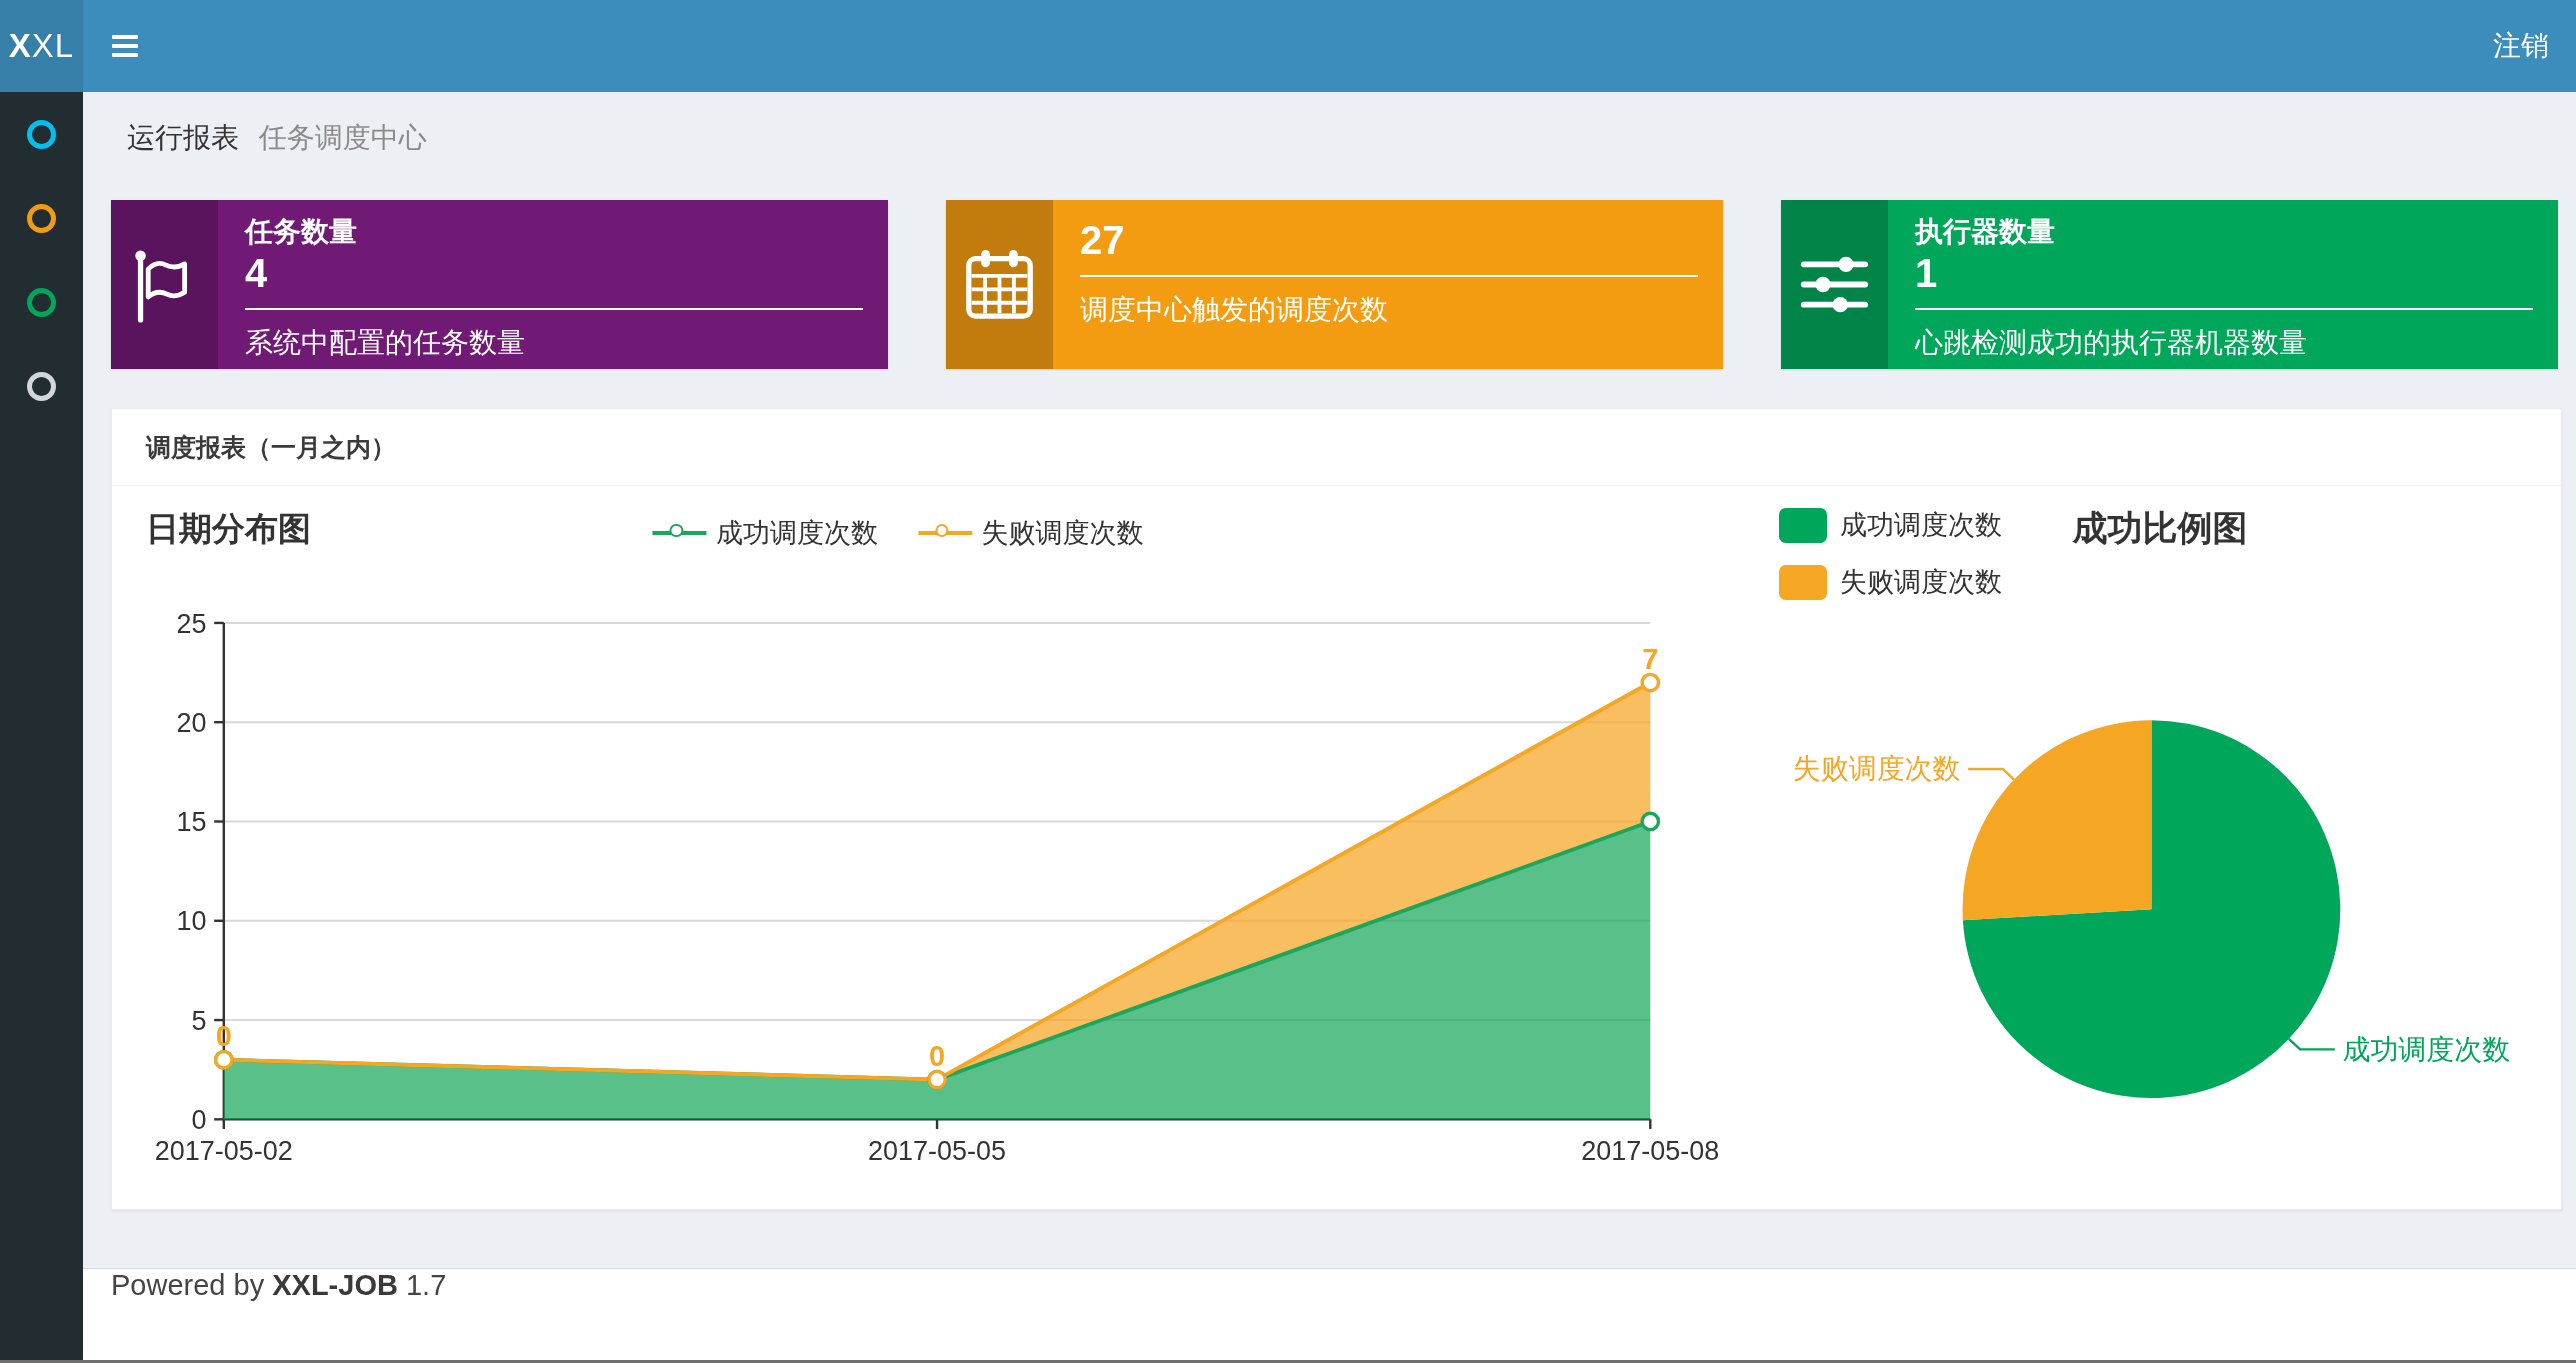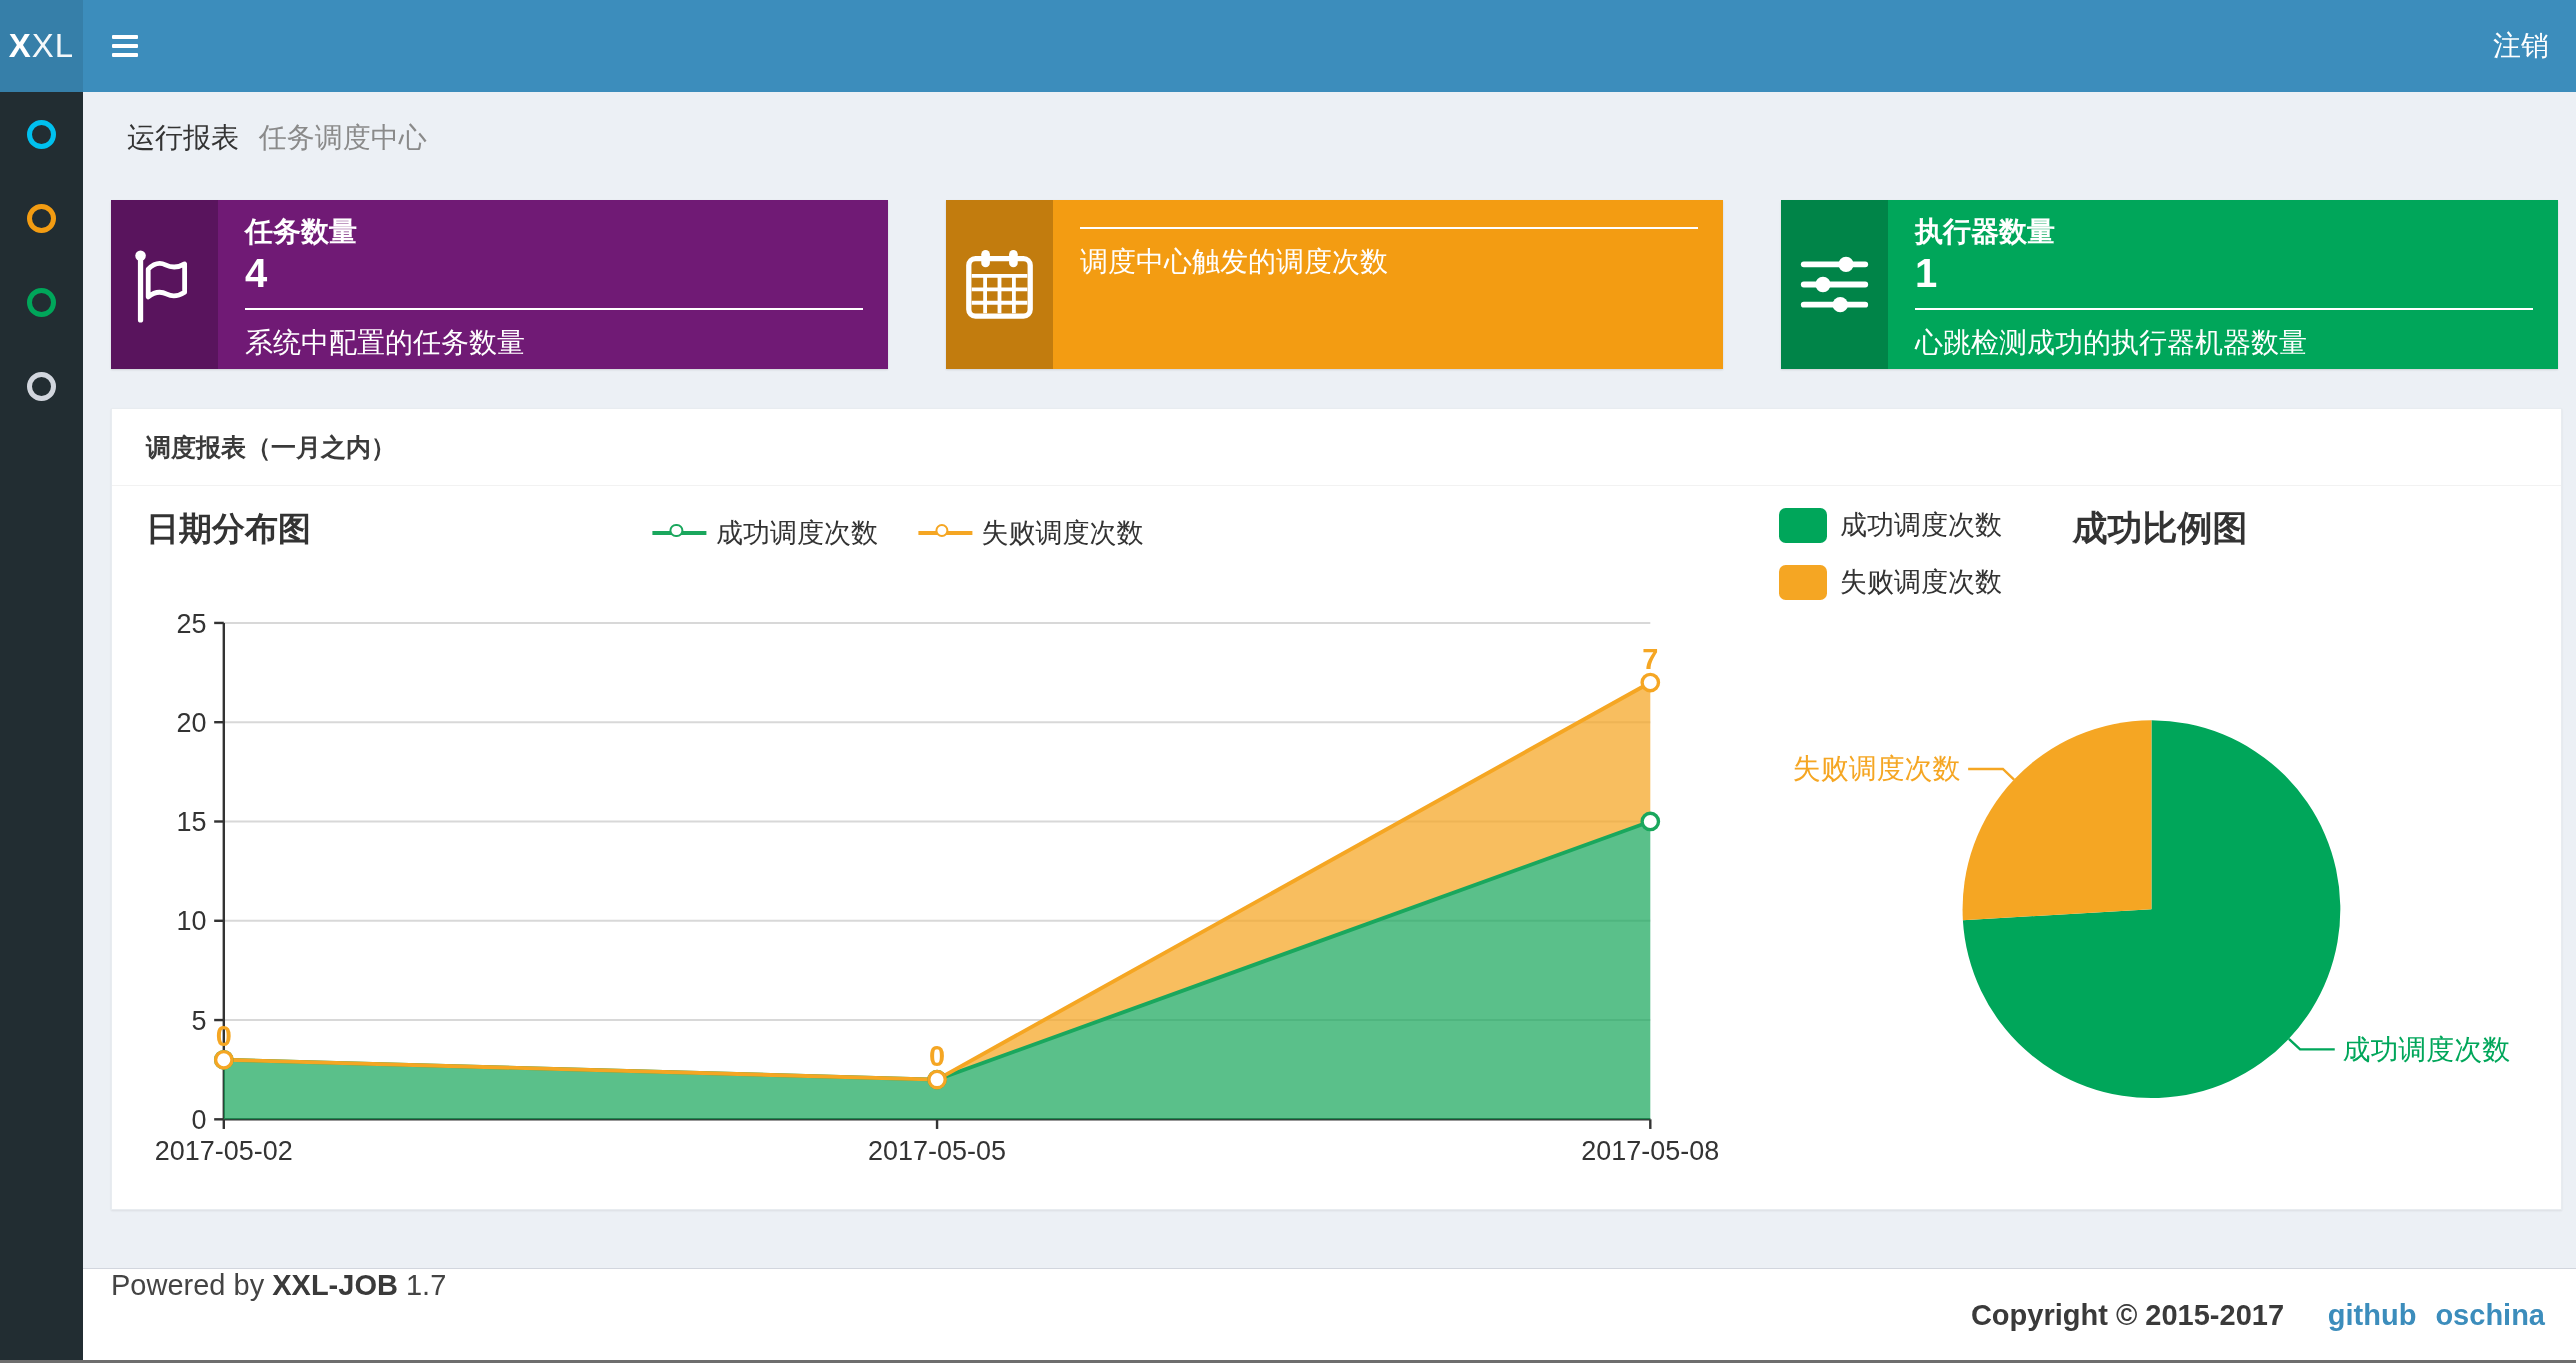--- a/index.html
+++ b/index.html
@@ -135,20 +135,21 @@
           <rect x="47" y="2" width="9" height="18" rx="4.5" fill="#fff"></rect>
           <line x1="8" y1="29" x2="66" y2="29" stroke="#fff" stroke-width="4"></line>
           <line x1="8" y1="43" x2="66" y2="43" stroke="#fff" stroke-width="4"></line>
           <line x1="8" y1="57" x2="66" y2="57" stroke="#fff" stroke-width="4"></line>
           <line x1="22" y1="29" x2="22" y2="68" stroke="#fff" stroke-width="4"></line>
           <line x1="37" y1="29" x2="37" y2="68" stroke="#fff" stroke-width="4"></line>
           <line x1="52" y1="29" x2="52" y2="68" stroke="#fff" stroke-width="4"></line>
         </svg>
       </div>
       <div class="c-body">
+        <div class="c-value">27</div>
         <div class="c-div"></div>
         <div class="c-desc">调度中心触发的调度次数</div>
       </div>
     </div>
 
     <div class="card" style="left: 1698px; background: rgb(0, 166, 90);">
       <div class="icon-box">
         <svg width="73" height="73" viewBox="0 0 76 76" style="position:static">
           <line x1="6" y1="17" x2="70" y2="17" stroke="#fff" stroke-width="6" stroke-linecap="round"></line>
           <line x1="6" y1="38" x2="70" y2="38" stroke="#fff" stroke-width="6" stroke-linecap="round"></line>
@@ -255,23 +256,17 @@
         </div>
 
       </div>
     </div>
   </div>
 
   <div class="footer">
     <div>
       <span>Powered by </span><b>XXL-JOB</b><span> 1.7</span>
     </div>
-    <div class="f-right">
-      <b>Copyright © 2015-2017</b>
-      <span style="width:5.8px"></span>
-      <a class="f-link">github</a>
-      <a class="f-link">oschina</a>
-    </div>
   </div>
 
   <div class="bottom-strip"></div>
 </div>
 
 
 </body></html>

